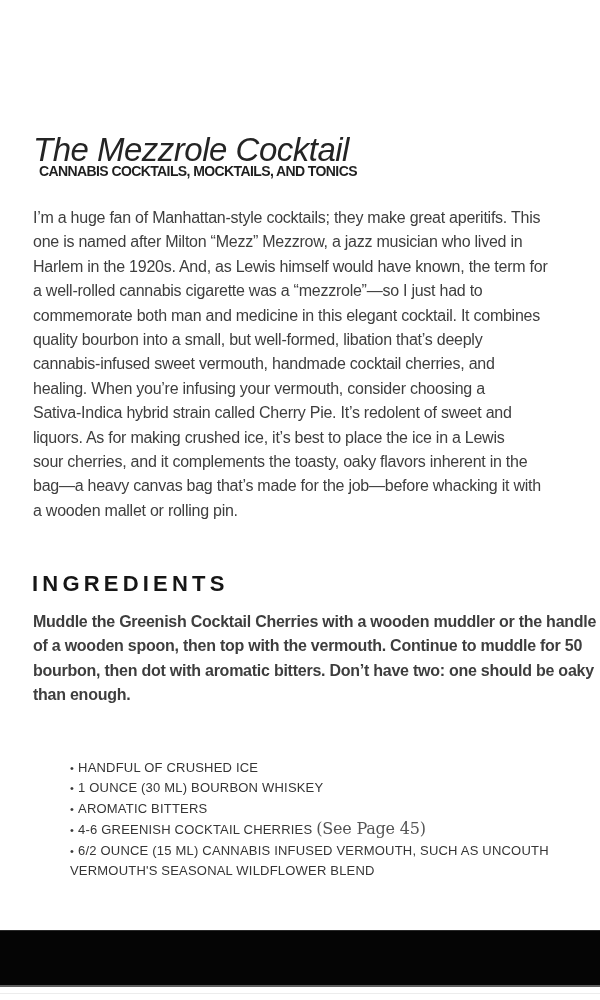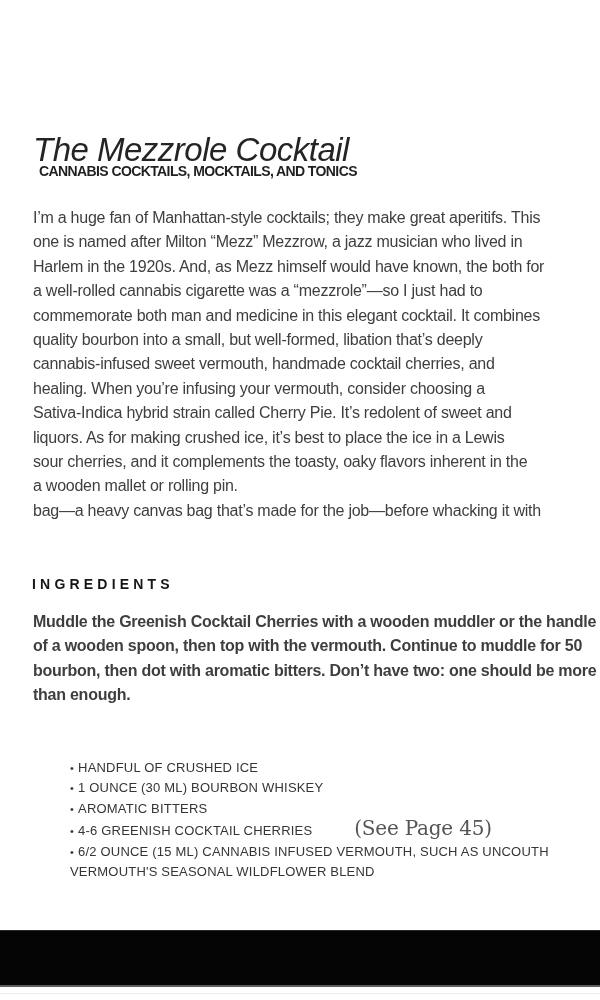--- a/index.html
+++ b/index.html
@@ -28,44 +28,43 @@
     position:absolute;left:33px;
     font-size:16px;line-height:24.4px;
     letter-spacing:-0.25px;
     color:#3e3e3e;
   }
   .body-par div{white-space:nowrap;}
   .intro{top:206px;}
   .method{top:610px;font-weight:bold;}
   .ing-heading{
     position:absolute;left:32px;top:574px;
-    font-size:14px;line-height:20px;font-weight:700;
+    font-size:22px;line-height:20px;font-weight:700;
     letter-spacing:4.2px;
     color:#161616;white-space:nowrap;
   }
   .bullets{
     position:absolute;left:70px;top:758px;
     font-size:13px;line-height:19.4px;
     letter-spacing:0.2px;
     color:#353535;
   }
   .bullets .row{white-space:nowrap;}
   .bullet-glyph{
     display:inline-block;
     font-size:11px;
     vertical-align:baseline;
     margin-right:4px;
     color:#3a3a3a;
   }
   .page-ref{
     font-family:"DejaVu Serif", serif;
-    font-size:20px;
+    font-size:16px;
     letter-spacing:-0.2px;
     color:#555555;
-    margin-left:38px;
   }
   .footer-bar{
     position:absolute;left:0;top:930px;
     width:600px;height:54px;
     background:#050505;
     border-top:1px solid #2a2a2a;
     border-bottom:2px solid #5e5e5e;
   }
   .footer-faint-line{
     position:absolute;left:0;top:993px;
@@ -78,39 +77,39 @@
 
 <div class="page">
 
   <h1 class="title">The Mezzrole Cocktail</h1>
 
   <div class="subtitle">CANNABIS COCKTAILS, MOCKTAILS, AND TONICS</div>
 
   <div class="body-par intro">
     <div>I’m a huge fan of Manhattan-style cocktails; they make great aperitifs. This</div>
     <div>one is named after Milton “Mezz” Mezzrow, a jazz musician who lived in</div>
-    <div>Harlem in the 1920s. And, as Mezz himself would have known, the both for</div>
+    <div>Harlem in the 1920s. And, as Lewis himself would have known, the term for</div>
     <div>a well-rolled cannabis cigarette was a “mezzrole”—so I just had to</div>
     <div>commemorate both man and medicine in this elegant cocktail. It combines</div>
     <div>quality bourbon into a small, but well-formed, libation that’s deeply</div>
     <div>cannabis-infused sweet vermouth, handmade cocktail cherries, and</div>
     <div>healing. When you’re infusing your vermouth, consider choosing a</div>
     <div>Sativa-Indica hybrid strain called Cherry Pie. It’s redolent of sweet and</div>
     <div>liquors. As for making crushed ice, it’s best to place the ice in a Lewis</div>
     <div>sour cherries, and it complements the toasty, oaky flavors inherent in the</div>
+    <div>bag—a heavy canvas bag that’s made for the job—before whacking it with</div>
     <div>a wooden mallet or rolling pin.</div>
-    <div>bag—a heavy canvas bag that’s made for the job—before whacking it with</div>
   </div>
 
   <div class="ing-heading">INGREDIENTS</div>
 
   <div class="body-par method">
     <div>Muddle the Greenish Cocktail Cherries with a wooden muddler or the handle</div>
     <div>of a wooden spoon, then top with the vermouth. Continue to muddle for 50</div>
-    <div>bourbon, then dot with aromatic bitters. Don’t have two: one should be more</div>
+    <div>bourbon, then dot with aromatic bitters. Don’t have two: one should be oaky</div>
     <div>than enough.</div>
   </div>
 
   <div class="bullets">
     <div class="row"><span class="bullet-glyph">•</span><span>HANDFUL OF CRUSHED ICE</span></div>
     <div class="row"><span class="bullet-glyph">•</span><span>1 OUNCE (30 ML) BOURBON WHISKEY</span></div>
     <div class="row"><span class="bullet-glyph">•</span><span>AROMATIC BITTERS</span></div>
     <div class="row"><span class="bullet-glyph">•</span><span>4-6 GREENISH COCKTAIL CHERRIES </span><span class="page-ref">(See Page 45)</span></div>
     <div class="row"><span class="bullet-glyph">•</span><span>6/2 OUNCE (15 ML) CANNABIS INFUSED VERMOUTH, SUCH AS UNCOUTH</span></div>
     <div class="row">VERMOUTH'S SEASONAL WILDFLOWER BLEND</div>

